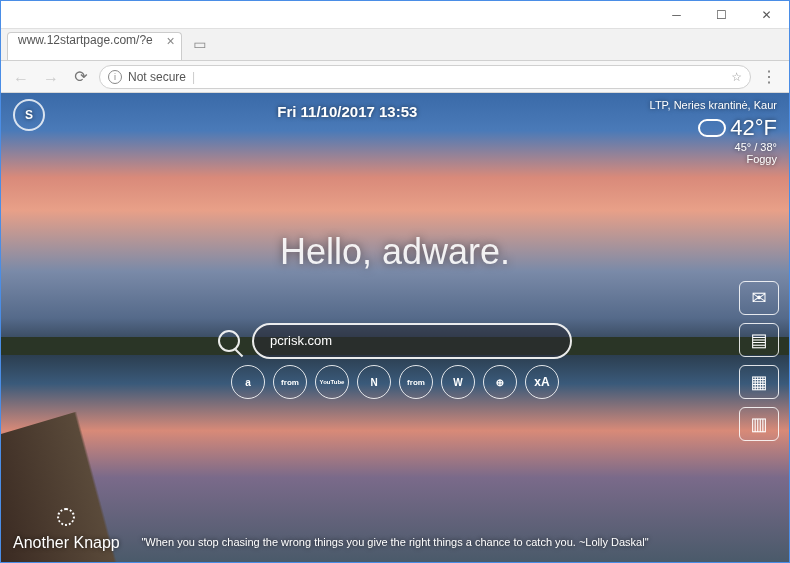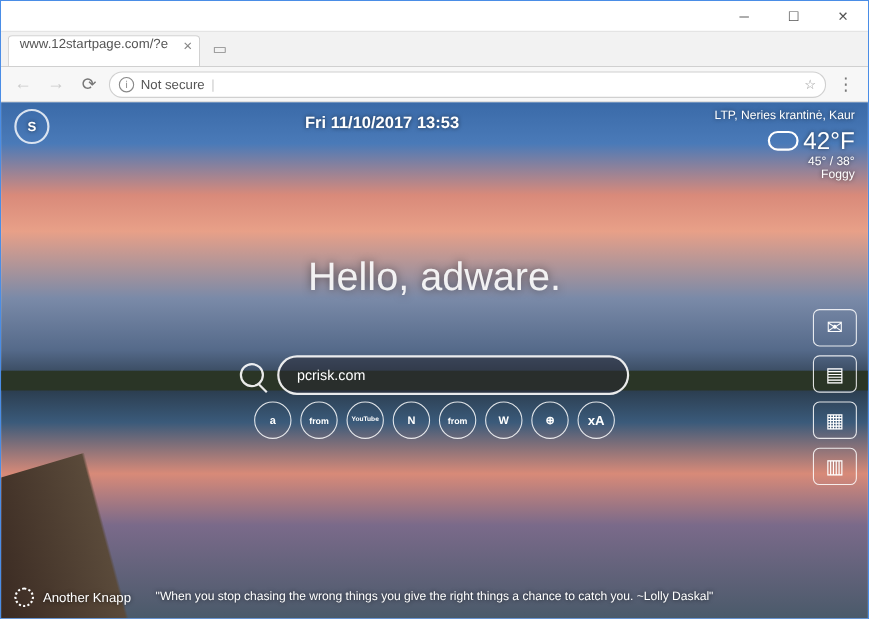--- a/index.html
+++ b/index.html
@@ -63,21 +63,21 @@
 .search-pill { width: 320px; height: 36px; border: 2px solid rgba(255,255,255,.9); border-radius: 20px; background: rgba(40,40,50,.5); color: #fff; padding: 0 16px; font-size: 13px; outline: none; }
 
 .icon-row { position: absolute; top: 58%; left: 50%; transform: translateX(-50%); display: flex; gap: 8px; }
 .circ-icon { width: 34px; height: 34px; border: 1.5px solid rgba(255,255,255,.85); border-radius: 50%; display: flex; align-items: center; justify-content: center; color: #fff; font-size: 10px; font-weight: bold; }
 
 
 .side-icons { position: absolute; right: 10px; top: 40%; display: flex; flex-direction: column; gap: 8px; }
 .side-icon { width: 40px; height: 34px; border: 1.5px solid rgba(255,255,255,.85); border-radius: 6px; display: flex; align-items: center; justify-content: center; color: #fff; font-size: 18px; }
 
 
-.bottom-left { position: absolute; bottom: 10px; left: 12px; display: flex; align-items: center; gap: 8px; color: #fff; font-size: 12px; text-shadow: 0 0 4px rgba(0,0,0,.7); }
+.bottom-left { position: absolute; bottom: 10px; left: 12px; display: flex; align-items: center; gap: 8px; color: #fff; font-size: 16px; text-shadow: 0 0 4px rgba(0,0,0,.7); flex-direction: column; }
 .gear { width: 18px; height: 18px; border: 2px dotted #fff; border-radius: 50%; }
 .quote { position: absolute; bottom: 14px; left: 50%; transform: translateX(-50%); color: #fff; font-size: 11px; text-shadow: 0 0 4px rgba(0,0,0,.7); white-space: nowrap; }
 </style>
 </head>
 <body>
 
 <div class="window">
   <div class="titlebar">
     <div class="win-btn">─</div>
     <div class="win-btn">☐</div>

